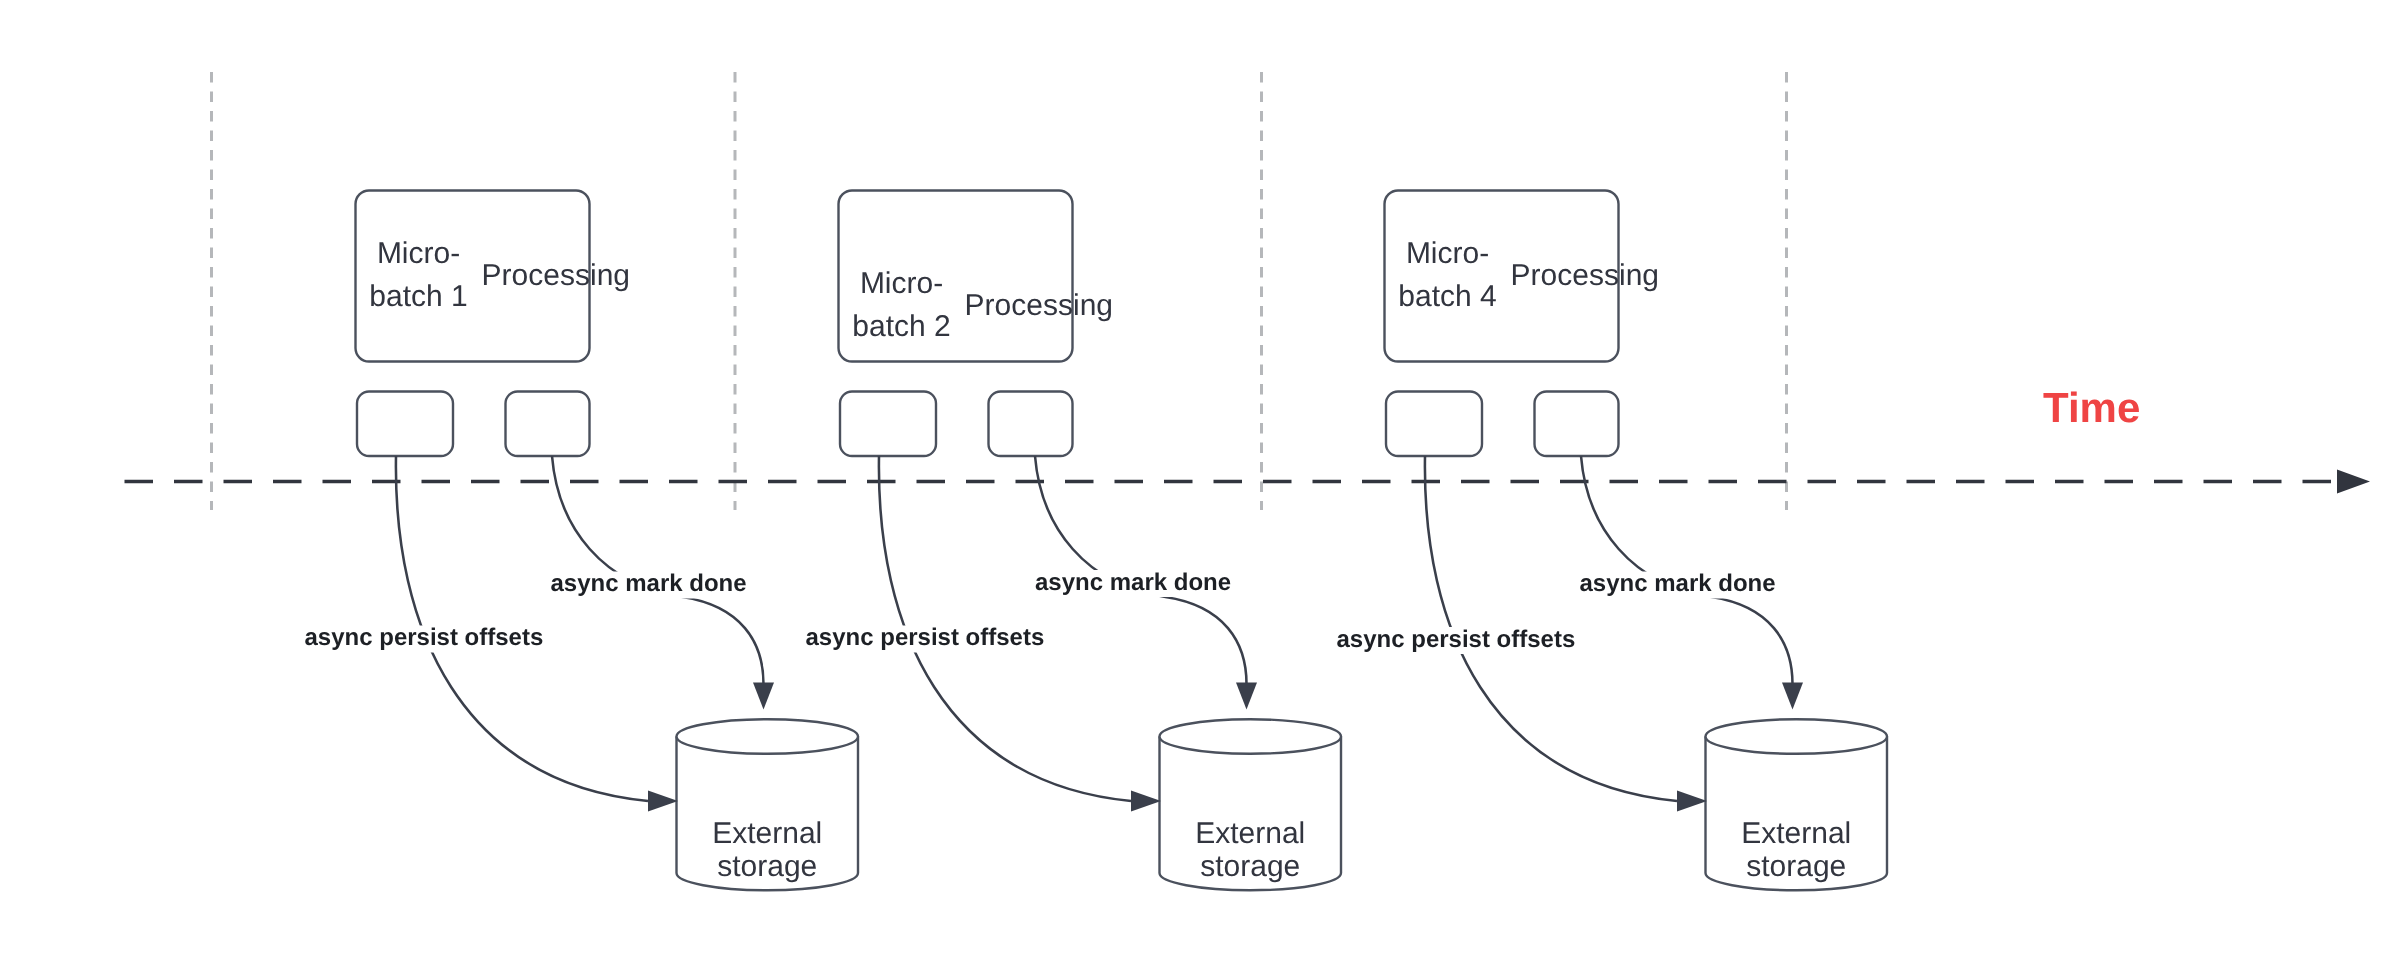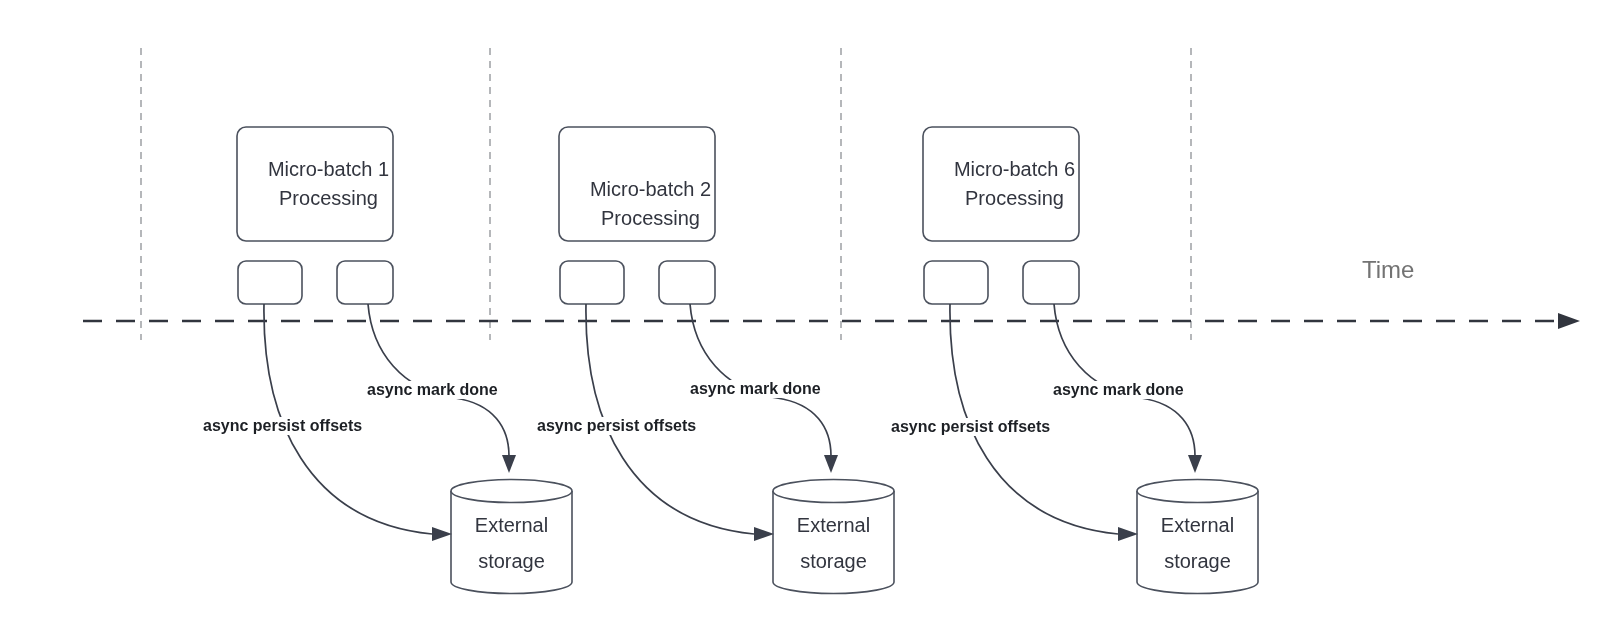--- a/index.html
+++ b/index.html
@@ -6,36 +6,36 @@
   .canvas{
     position:relative;
     width:1600px;height:642px;
     background:#ffffff;
     font-family:"Liberation Sans", sans-serif;
     overflow:hidden;
   }
   .canvas svg{position:absolute;left:0;top:0;}
   .node-title{
     position:absolute;top:127px;width:183px;height:114px;
-    display:flex;flex-direction:column;align-items:center;justify-content:center;
+    display:flex;flex-direction:row;align-items:center;justify-content:center;
     text-align:center;font-size:20px;line-height:29px;color:#32353f;
   }
   .storage-label{
-    position:absolute;top:502px;width:121px;height:82px;
+    position:absolute;top:526px;width:121px;height:82px;
     display:flex;align-items:center;justify-content:center;
-    text-align:center;font-size:20px;line-height:36px;color:#32353f;
+    text-align:center;font-size:20px;line-height:22px;color:#32353f;
   }
   .edge-label{
     position:absolute;
     font-size:16px;font-weight:bold;line-height:18px;
     color:#1d2025;background:#ffffff;padding:0 3px;white-space:nowrap;
   }
   .time-label{
     position:absolute;left:1362px;top:256px;
-    font-size:24px;color:#737373;
+    font-size:28px;color:#ef4444;font-weight:bold;
   }
 </style>
 </head>
 <body>
 
 <div class="canvas">
 
   <svg width="1600" height="642" viewBox="0 0 1600 642">
 
     <g stroke="#b5b7ba" stroke-width="2" stroke-dasharray="7 6" fill="none">
@@ -95,21 +95,21 @@
 
   <div class="node-title" style="left:559px;margin-top:20px;">
     <span>Micro-batch 2</span>
     <span>Processing</span>
   </div>
   <div class="edge-label" style="left:534px;top:417px;">async persist offsets</div>
   <div class="edge-label" style="left:687px;top:380px;">async mark done</div>
   <div class="storage-label" style="left:773px;">External storage</div>
 
   <div class="node-title" style="left:923px;">
-    <span>Micro-batch 6</span>
+    <span>Micro-batch 4</span>
     <span>Processing</span>
   </div>
   <div class="edge-label" style="left:888px;top:418px;">async persist offsets</div>
   <div class="edge-label" style="left:1050px;top:381px;">async mark done</div>
   <div class="storage-label" style="left:1137px;">External storage</div>
 
   <div class="time-label">Time</div>
 
 </div>
 

